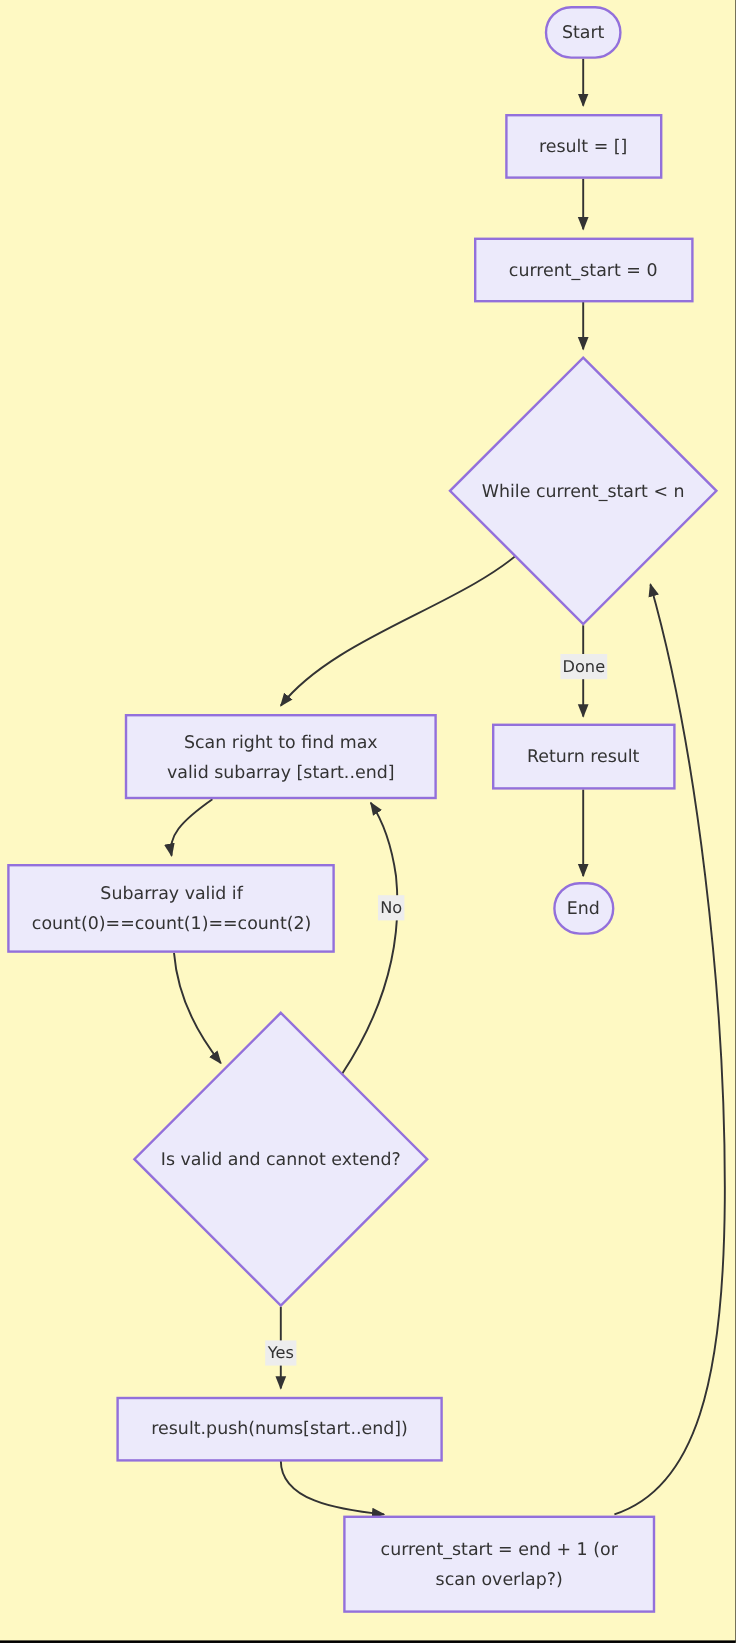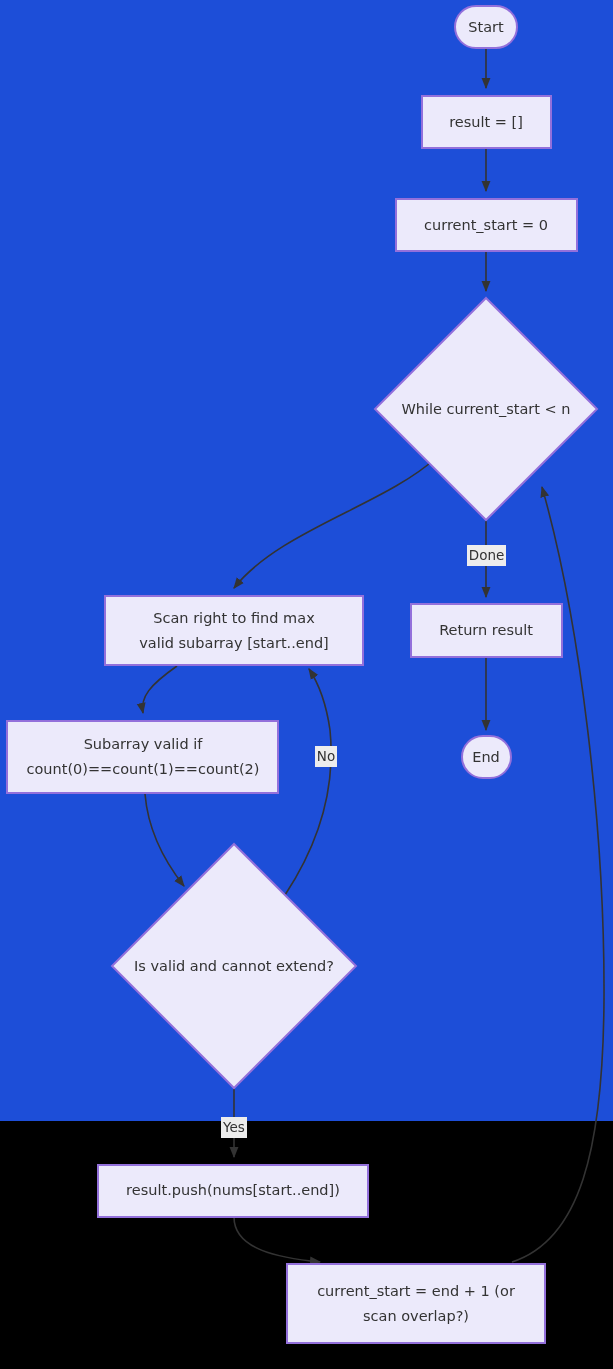--- a/index.html
+++ b/index.html
@@ -9,22 +9,22 @@
   }
   body {
     width: 613px;
     height: 1369px;
     overflow: hidden;
     font-family: "DejaVu Sans", sans-serif;
   }
   #flow-root {
     position: relative;
     width: 613px;
-    height: 1121px;
-    background: #1d4ed8;
+    height: 1367px;
+    background: #fef9c3;
     text-decoration: underline;
   }
   svg#flowchart {
     display: block;
     width: 613px;
     height: 1369px;
   }
   .node-shape {
     fill: #ECEAFB;
     stroke: #9370DB;

